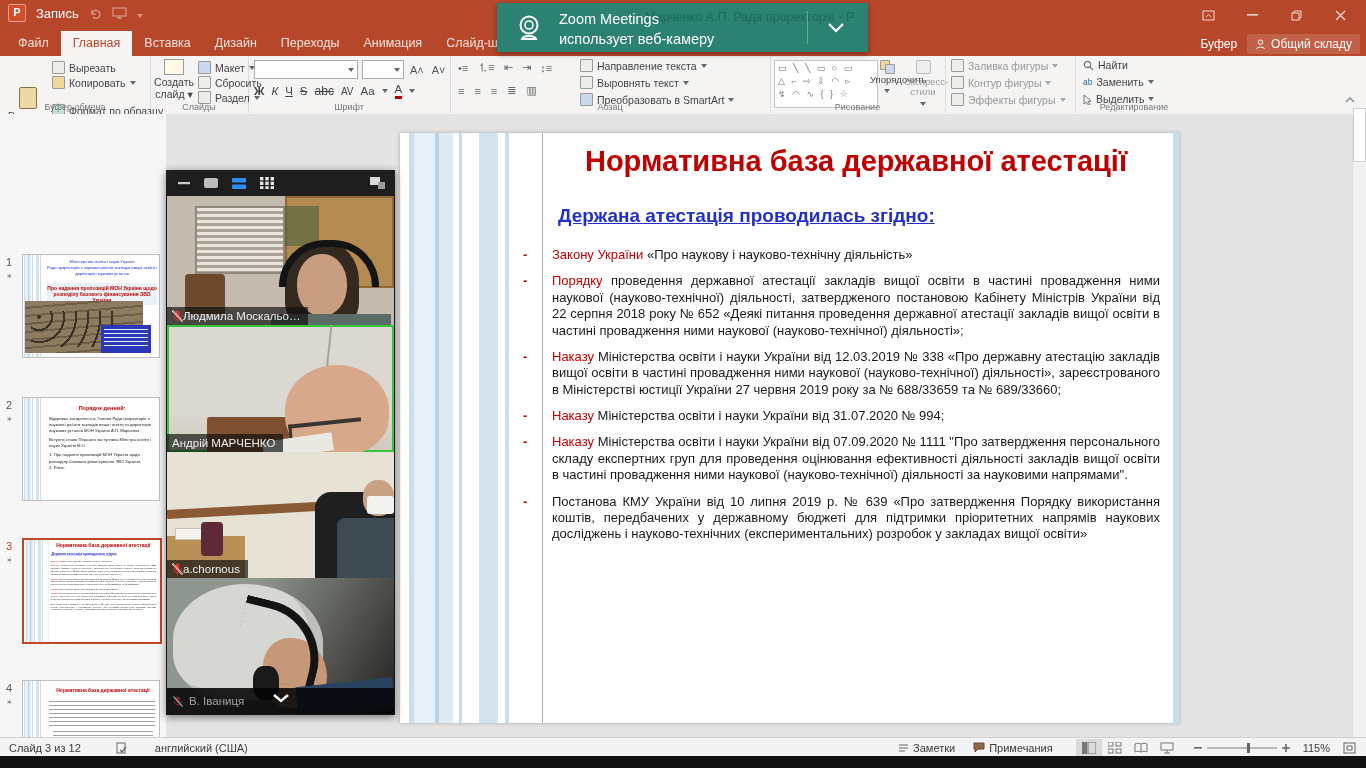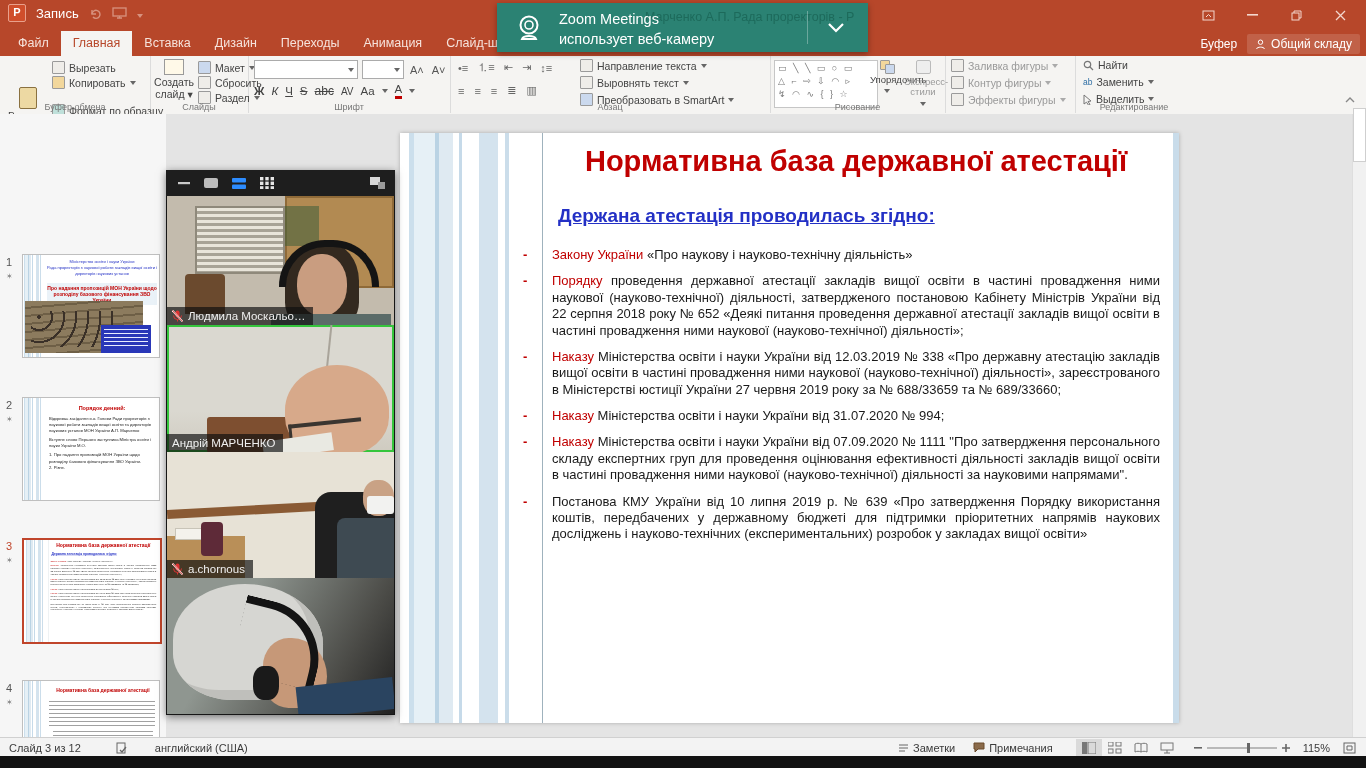--- a/index.html
+++ b/index.html
@@ -56,21 +56,21 @@
   
   .mini{position:absolute;left:0;top:0;width:780px;height:588px;transform:scale(0.174);transform-origin:0 0;background:#fff;}
   
   .vscroll{left:1352px;top:114px;width:14px;height:623px;background:#F1F1F1;border-left:1px solid #DEDEDE;}
   .vthumb{position:absolute;left:1px;top:108px;width:11px;height:52px;background:#FFF;border:1px solid #CFCFCF;}
   
   .zpanel{left:166px;top:170px;width:229px;height:545px;background:#161616;box-shadow:0 2px 8px rgba(0,0,0,.5);}
   .zhead{position:absolute;left:0;top:0;width:100%;height:26px;background:#1E1E1E;display:flex;align-items:center;gap:14px;padding-left:12px;box-sizing:border-box;}
   .tile{position:absolute;left:1px;width:227px;overflow:hidden;background:#888;}
   .nametag{position:absolute;left:0;bottom:0;background:rgba(15,15,15,.68);color:#EFEFEF;font-size:11.5px;
-           padding:3px 8px 3px 5px;display:flex;align-items:center;gap:5px;}
+           padding:3px 8px 3px 5px;display:flex;align-items:center;}
   .activeb{outline:2px solid #35C53C;outline-offset:-2px;}
   
   .statusbar{left:0;top:737px;width:1366px;height:19px;background:#F3F3F3;border-top:1px solid #D0D0D0;
              color:#3B3B3B;font-size:11px;display:flex;align-items:center;}
   .sb-item{display:flex;align-items:center;gap:4px;padding:0 9px;}
   .viewbtn{width:26px;height:18px;display:flex;align-items:center;justify-content:center;}
   .viewbtn.on{background:#DADADA;}
   .blackstrip{left:0;top:756px;width:1366px;height:12px;background:#121212;}
   svg{display:block;}
 </style>
@@ -497,20 +497,33 @@
         <span>a.chornous</span>
       </div>
     </div>
 
     <div class="tile" style="top:408px;height:136px;background:linear-gradient(120deg,#8F9690 0 30%,#4A4A46 75%,#202020 100%);">
       <div class="abs" style="left:6px;top:6px;width:150px;height:116px;background:#D6D6D2;border-radius:48% 52% 40% 40%;box-shadow:inset -14px -10px 0 #BFBFBB;"></div>
       <div class="abs" style="left:96px;top:60px;width:64px;height:70px;background:#C69878;border-radius:40% 55% 45% 40%;"></div>
       <div class="abs" style="left:70px;top:26px;width:78px;height:70px;border:8px solid #141414;border-bottom:none;border-left:none;border-radius:0 60px 0 0;transform:rotate(14deg);"></div>
       <div class="abs" style="left:86px;top:88px;width:26px;height:34px;background:#1A1A1A;border-radius:40%;"></div>
       <div class="abs" style="left:130px;top:104px;width:97px;height:32px;background:#2A4460;transform:rotate(-6deg);"></div>
+      <div class="abs" style="left:0;bottom:0;width:227px;height:26px;background:rgba(5,5,5,.88);display:flex;align-items:center;gap:6px;padding:0 6px;box-sizing:border-box;">
+        <svg width="10" height="11" viewBox="0 0 11 12" style="opacity:.55">
+            <rect x="3.5" y="0.5" width="4" height="7" rx="2" fill="#D33"></rect>
+            <path d="M1.5 5.5a4 4 0 0 0 8 0M5.5 9.5v2" stroke="#D33" fill="none"></path>
+            <path d="M0.5 0.5l10 11" stroke="#fff" stroke-width="1.6"></path>
+          </svg>
+        <span style="color:#CFCFCF;opacity:.75;font-size:11.5px;">В. Іваниця</span>
+        <span style="position:absolute;left:104px;top:4px;">
+          <svg width="20" height="12" viewBox="0 0 20 12">
+              <path d="M3 3l7 6 7-6" fill="none" stroke="#FFF" stroke-width="2.4"></path>
+            </svg>
+          </span>
+      </div>
     </div>
   </div>
 
   <div class="abs" style="left:497px;top:3px;width:371px;height:49px;background:#2B8273;box-shadow:0 2px 6px rgba(0,0,0,.35);color:#fff;">
     <span class="abs" style="left:148px;top:7px;color:#1D6A5B;font-size:12.5px;white-space:nowrap;overflow:hidden;width:210px;">Марченко А.П. Рада проректорів - PowerPoint</span>
     <span class="abs" style="left:16px;top:9px;">
       <svg width="32" height="32" viewBox="0 0 32 32">
           <circle cx="16" cy="13" r="8.5" fill="none" stroke="#fff" stroke-width="2"></circle>
           <circle cx="16" cy="13" r="4" fill="none" stroke="#fff" stroke-width="1.6"></circle>
           <path d="M9 27c1.5-4 12.5-4 14 0z" fill="none" stroke="#fff" stroke-width="2"></path>

